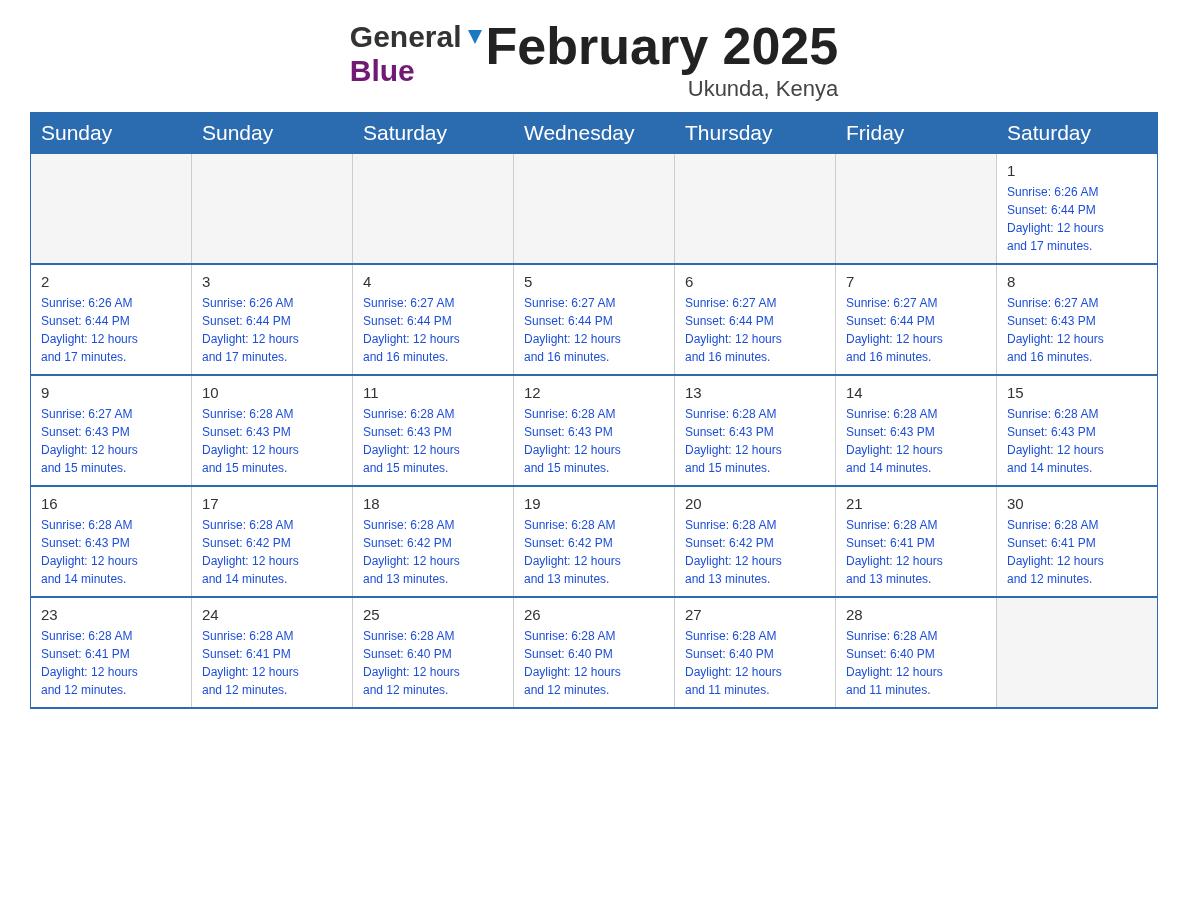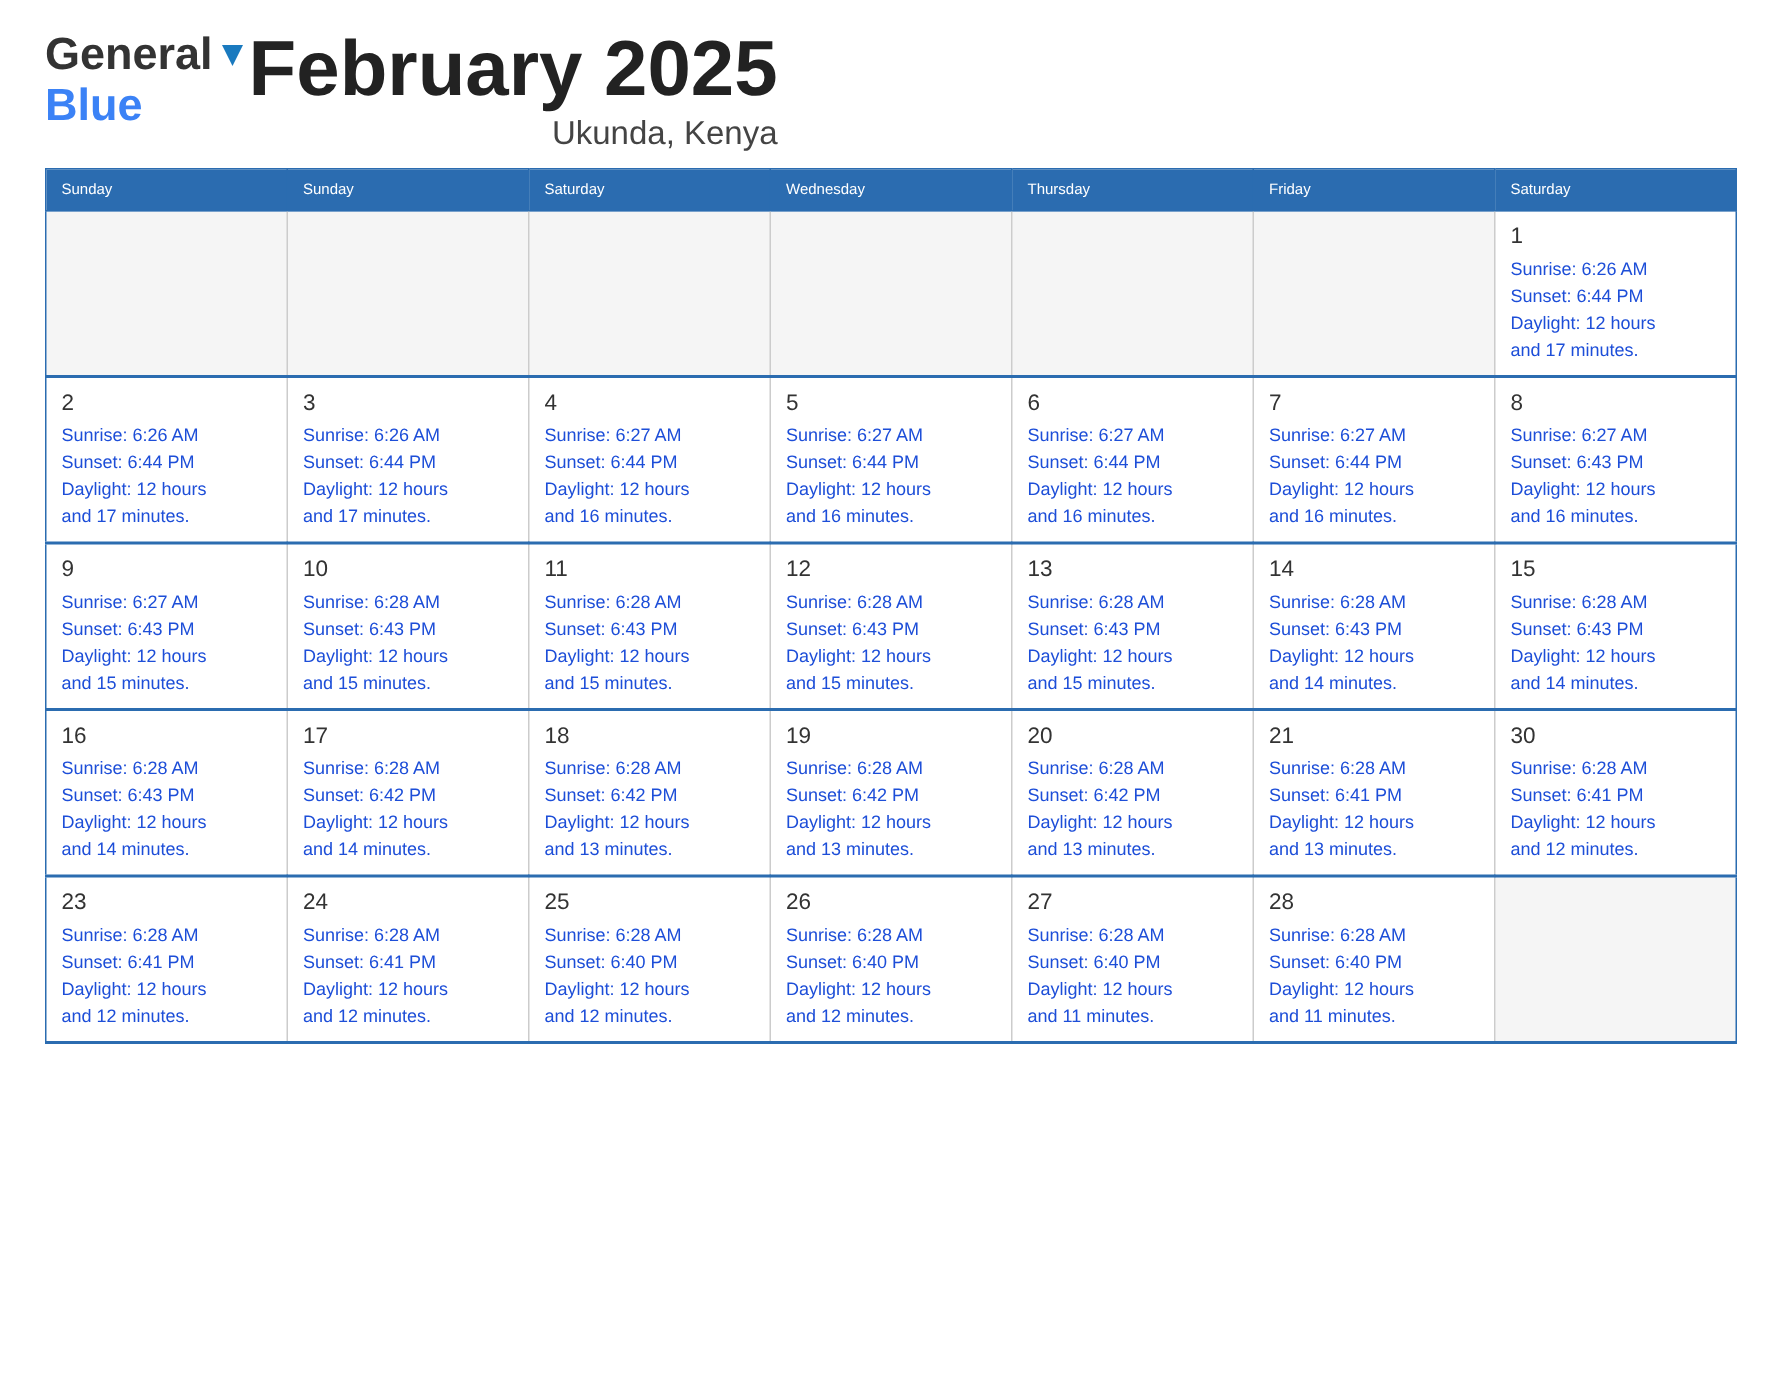--- a/index.html
+++ b/index.html
@@ -5,21 +5,21 @@
     * { box-sizing: border-box; margin: 0; padding: 0; }
     body {
       font-family: Arial, sans-serif;
       background: #fff;
       padding: 20px 30px;
       width: 1188px;
       min-height: 918px;
     }
     .header {
       display: flex;
-      justify-content: flex-start;
+      justify-content: center;
       align-items: flex-start;
       margin-bottom: 6px;
     }
     .logo {
       display: flex;
       flex-direction: column;
       align-items: flex-start;
     }
     .title-section {
       text-align: right;
@@ -36,21 +36,21 @@
       margin-top: 4px;
     }
     table {
       width: 100%;
       border-collapse: collapse;
       margin-top: 10px;
     }
     thead tr th {
       background: #2b6cb0;
       color: #fff;
-      font-size: 10px;
+      font-size: 21px;
       font-weight: normal;
       padding: 8px 10px;
       text-align: left;
       border: 1px solid #2b6cb0;
     }
     tbody tr {
       border-bottom: 2px solid #2b6cb0;
     }
     tbody tr td {
       vertical-align: top;
@@ -87,21 +87,21 @@
       font-weight: bold;
       color: #333;
     }
     .logo-svg {
       display: inline-block;
       margin-left: 2px;
     }
     .logo-blue-text {
       font-size: 30px;
       font-weight: bold;
-      color: #3b82f6;
+      color: #701a75;
     }
   </style>
 </head>
 <body>
 
 <div class="header">
   <div class="logo">
     <div class="logo-wrapper">
       <span class="logo-general">General</span>
       <svg class="logo-svg" width="22" height="22" viewBox="0 0 22 22">

